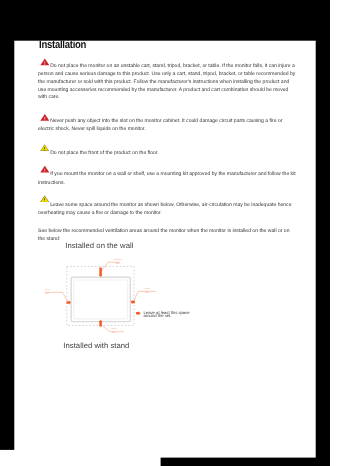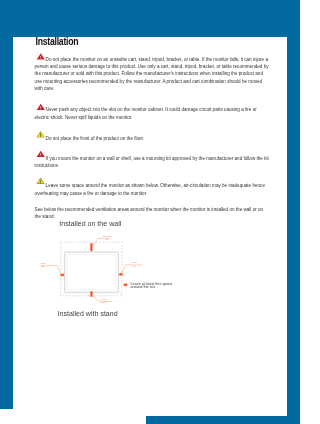--- a/index.html
+++ b/index.html
@@ -1,19 +1,19 @@
 <!DOCTYPE html>
 <html><head>
 <meta charset="utf-8">
 <title>Installation</title>
 <style>
   html,body{margin:0;padding:0;}
   body{width:300px;height:424px;overflow:hidden;background:#ffffff;
        font-family:"Liberation Sans",sans-serif;-webkit-font-smoothing:antialiased;}
-  #viewport{position:absolute;left:0;top:0;width:300px;height:424px;background:#0369a1;overflow:hidden;}
+  #viewport{position:absolute;left:0;top:0;width:300px;height:424px;background:#000000;overflow:hidden;}
   #page{position:absolute;left:12.5px;top:36.9px;width:274.3px;height:379.3px;background:#ffffff;overflow:hidden;}
   #bottomwhite{position:absolute;left:0;top:409px;width:146px;height:15px;background:#ffffff;}
   .doc{position:absolute;left:0;top:0;width:549px;height:760px;
        transform:scale(0.5);transform-origin:0 0;}
 
   h1.title{position:absolute;left:45px;top:-4px;margin:0;font-size:20px;font-weight:bold;
            color:#141414;letter-spacing:-0.6px;white-space:nowrap;line-height:24px;
            transform:scaleX(0.87);transform-origin:0 0;}
 
   p.body{position:absolute;left:43.2px;width:470px;margin:0;color:#333333;

